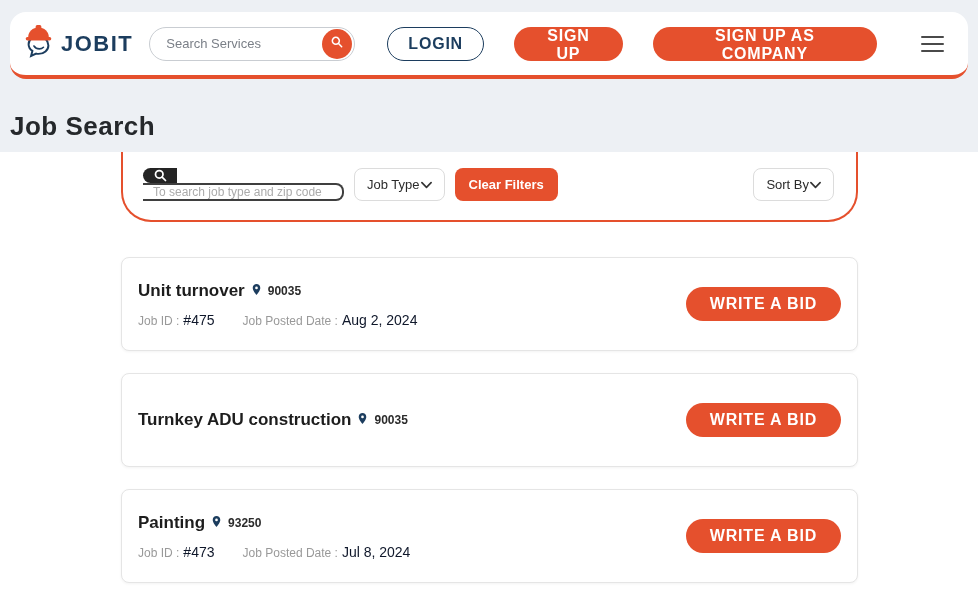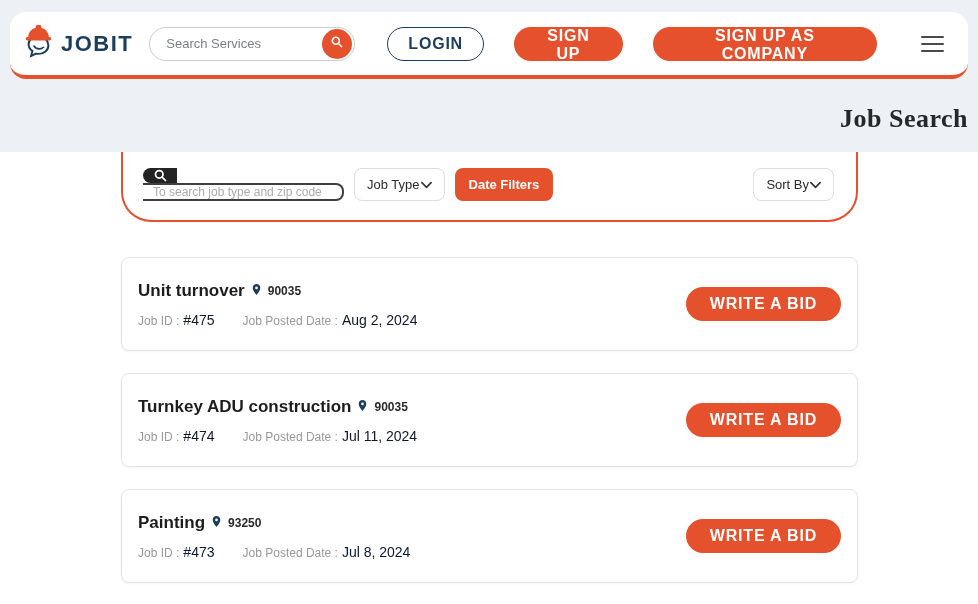--- a/index.html
+++ b/index.html
@@ -31,22 +31,22 @@
     letter-spacing:0.8px; cursor:pointer; font-family:"Liberation Sans", sans-serif; }
   .btn-login { background:#fff; border:1.5px solid #1C3D5E; color:#1C3D5E;
     padding:0 20px; margin-right:14px; }
   .btn-orange { background:#E5502D; border:none; color:#fff; padding:0 20px;
     margin-right:14px; }
   .hamburger { margin-left:14px; width:24px; display:flex; flex-direction:column;
     gap:5px; cursor:pointer; }
   .hamburger span { display:block; height:2px; background:#4A4A4A; border-radius:1px; }
 
   
-  .page-title { text-align:right; font-size:26px; font-weight:bold; color:#25282B;
-    padding-top:25px; letter-spacing:0.5px;font-family:Liberation Serif, serif; }
+  .page-title { text-align:left; font-size:26px; font-weight:bold; color:#25282B;
+    padding-top:32px; letter-spacing:0.5px; }
 
   
   .filter-bar { width:737px; margin-left:121px; height:70px;
     border:2px solid #E5502D; border-top:none; border-radius:0 0 30px 30px;
     display:flex; align-items:center; padding:0 22px 4px 20px; background:#fff; }
   .search-group { display:flex; height:33px;flex-direction:column; }
   .sg-icon { width:34px; background:#242424; border-radius:8px 0 0 8px;
     display:flex; align-items:center; justify-content:center; }
   .search-group input { width:201px; border:2px solid #3F3F3F; border-left:none;
     border-radius:0 8px 8px 0; outline:none; padding:0 10px; font-size:12px;
@@ -134,21 +134,21 @@
 
   <div class="select-box">
     <span>Job Type</span>
     <span>
       <svg viewBox="0 0 12 8" width="11" height="8">
         <path d="M1 1.5 L6 6.5 L11 1.5" fill="none" stroke="#333" stroke-width="1.8" stroke-linecap="round" stroke-linejoin="round"></path>
       </svg>
     </span>
   </div>
 
-  <button class="clear-filters">Date Filters</button>
+  <button class="clear-filters">Clear Filters</button>
 
   <div class="select-box sort-by">
     <span>Sort By</span>
     <span>
       <svg viewBox="0 0 12 8" width="11" height="8">
         <path d="M1 1.5 L6 6.5 L11 1.5" fill="none" stroke="#333" stroke-width="1.8" stroke-linecap="round" stroke-linejoin="round"></path>
       </svg>
     </span>
   </div>
 </div>
@@ -178,24 +178,20 @@
     <div class="job-info">
       <div class="job-title-row">
         <span class="job-title">Turnkey ADU construction</span>
         <span>
           <svg viewBox="0 0 24 24" width="13" height="13">
             <path d="M12 2C8.1 2 5 5.1 5 9c0 5.2 7 13 7 13s7-7.8 7-13c0-3.9-3.1-7-7-7zm0 9.5A2.5 2.5 0 1 1 12 6.5a2.5 2.5 0 0 1 0 5z" fill="#1C3D5E"></path>
           </svg>
         </span>
         <span class="job-zip">90035</span>
       </div>
-      <div class="job-meta">
-        <span class="meta-pair"><span>Job ID :</span><span class="meta-value">#474</span></span>
-        <span class="meta-pair"><span>Job Posted Date :</span><span class="meta-value">Jul 11, 2024</span></span>
-      </div>
     </div>
     <button class="write-bid">WRITE A BID</button>
   </div>
 
   <div class="job-card">
     <div class="job-info">
       <div class="job-title-row">
         <span class="job-title">Painting</span>
         <span>
           <svg viewBox="0 0 24 24" width="13" height="13">

